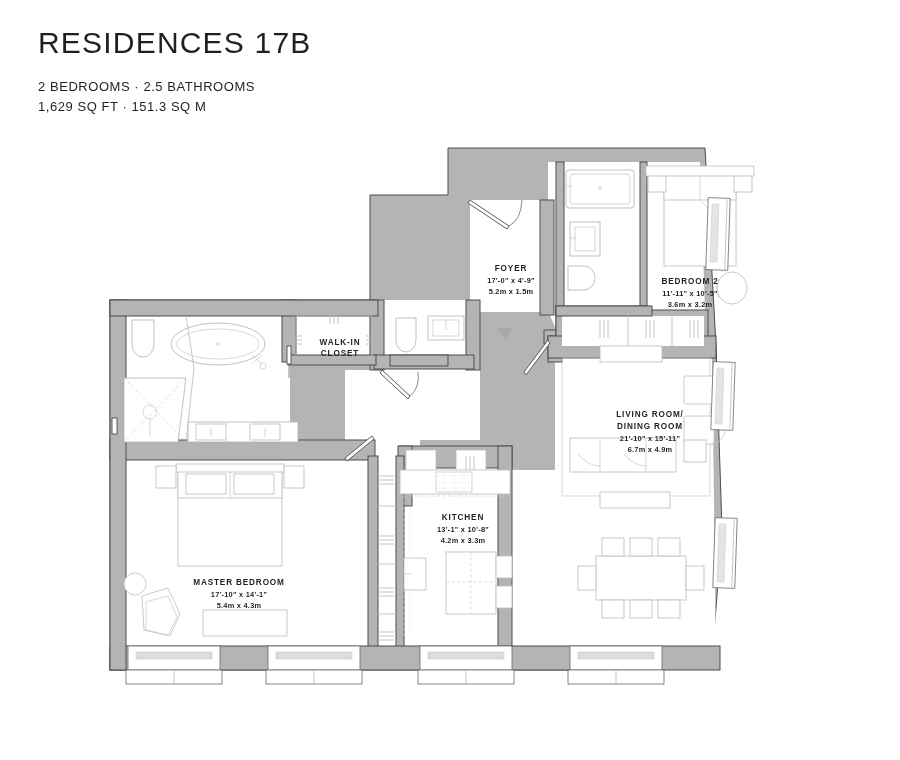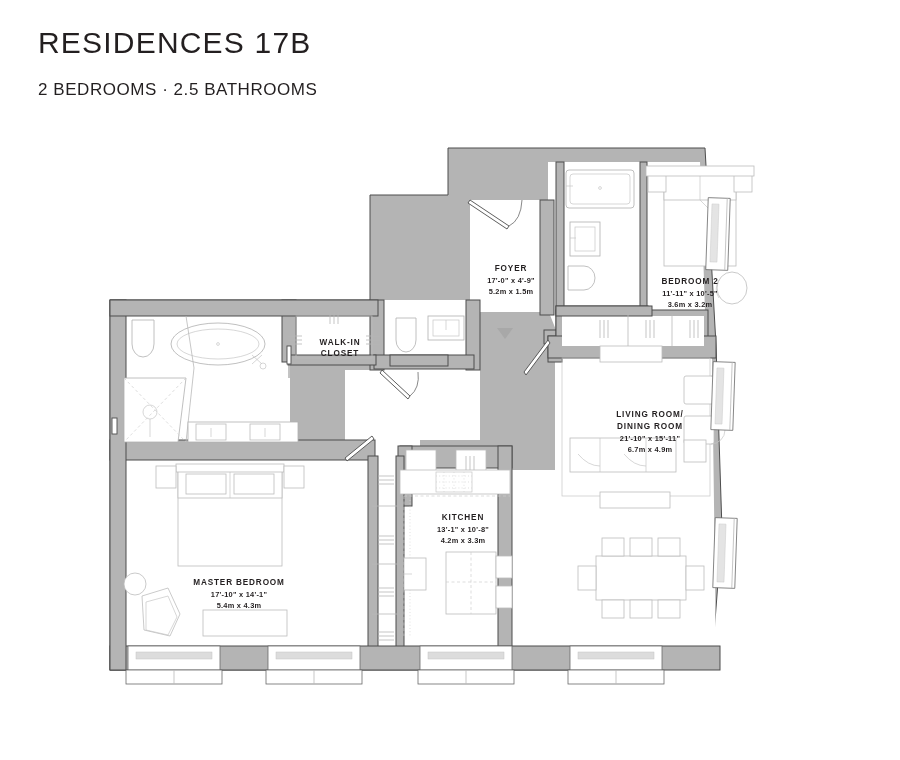--- a/index.html
+++ b/index.html
@@ -28,21 +28,21 @@
   }
   .title {
     font-size: 30px;
     letter-spacing: 1.2px;
     font-weight: 400;
     color: #231f20;
     margin: 0 0 18px 0;
     line-height: 1.1;
   }
   .subline {
-    font-size: 17px;
+    font-size: 13px;
     letter-spacing: 0.55px;
     color: #231f20;
     line-height: 1.55;
   }
   .plan-wrap {
     position: absolute;
     left: 0;
     top: 140px;
     width: 900px;
     height: 600px;
@@ -82,20 +82,21 @@
   }
 </style>
 </head>
 <body>
 
 <div id="page">
 
   <div class="header">
     <h1 class="title">RESIDENCES 17B</h1>
     <div class="subline">2 BEDROOMS · 2.5 BATHROOMS</div>
+    <div class="subline">1,629 SQ FT · 151.3 SQ M</div>
   </div>
 
   <div class="plan-wrap">
   <svg width="900" height="600" viewBox="0 0 900 600" xmlns="http://www.w3.org/2000/svg">
 
     <g>
 
       <path class="wall" d="
         M 448 8
         L 705 8

